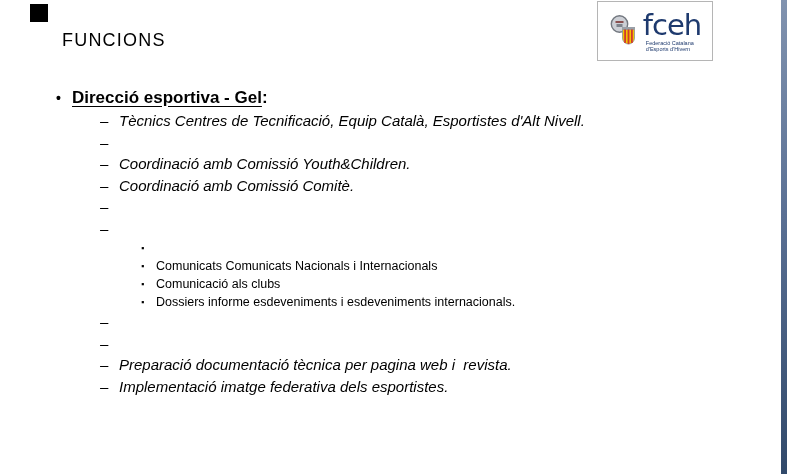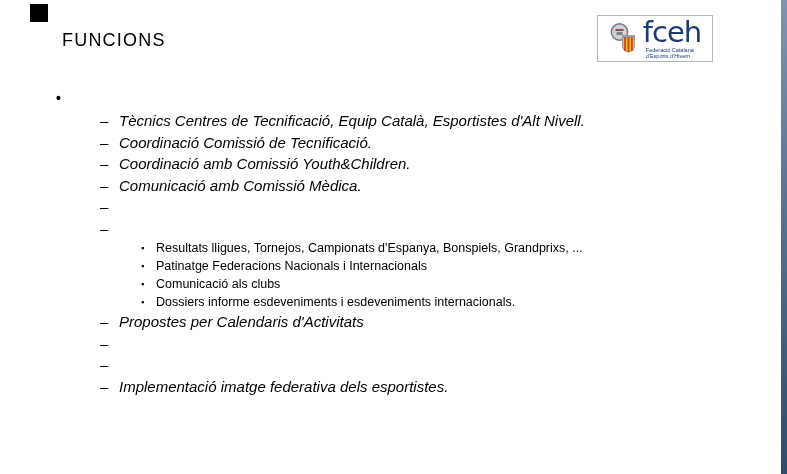--- a/index.html
+++ b/index.html
@@ -20,22 +20,22 @@
     width:6px;height:474px;
     background:linear-gradient(to bottom,#8193af 0%,#5a7094 45%,#31496a 100%);
   }
   .page-title{
     position:absolute;left:62px;top:30px;
     font-size:18px;letter-spacing:1.2px;
     color:#000;
   }
   
   .logo-box{
-    position:absolute;left:597px;top:15px;
-    width:116px;height:47px;
+    position:absolute;left:597px;top:1px;
+    width:116px;height:60px;
     background:#fff;border:1px solid #b5b5b5;
     display:flex;align-items:center;justify-content:center;
     box-sizing:border-box;
   }
   .logo-inner{display:flex;align-items:center;}
   .logo-emblem{width:32px;height:38px;margin-right:2px;flex:none;}
   .logo-textcol{display:flex;flex-direction:column;line-height:1;}
   .logo-acronym{
     font-family:"DejaVu Sans", sans-serif;
     font-size:29px;line-height:28px;
@@ -88,71 +88,70 @@
           <div>d'Esports d'Hivern</div>
         </div>
       </div>
     </div>
   </div>
 
   <div class="content">
 
     <div class="row l1">
       <span class="marker">•</span>
+      <span class="txt"><span class="label">Direcció esportiva - Gel</span><span>:</span></span>
     </div>
 
     <div class="row l2">
       <span class="marker">–</span>
       <span class="txt">Tècnics Centres de Tecnificació, Equip Català, Esportistes d'Alt Nivell.</span>
     </div>
     <div class="row l2">
       <span class="marker">–</span>
-      <span class="txt">Coordinació Comissió de Tecnificació.</span>
     </div>
     <div class="row l2">
       <span class="marker">–</span>
       <span class="txt">Coordinació amb Comissió Youth&amp;Children.</span>
     </div>
     <div class="row l2">
       <span class="marker">–</span>
-      <span class="txt">Comunicació amb Comissió Mèdica.</span>
+      <span class="txt">Coordinació amb Comissió Comitè.</span>
     </div>
     <div class="row l2">
       <span class="marker">–</span>
     </div>
     <div class="row l2">
       <span class="marker">–</span>
     </div>
 
     <div class="row l3">
       <span class="marker">▪</span>
-      <span class="txt">Resultats lligues, Tornejos, Campionats d'Espanya, Bonspiels, Grandprixs, ...</span>
     </div>
     <div class="row l3">
       <span class="marker">▪</span>
-      <span class="txt">Patinatge Federacions Nacionals i Internacionals</span>
+      <span class="txt">Comunicats Comunicats Nacionals i Internacionals</span>
     </div>
     <div class="row l3">
       <span class="marker">▪</span>
       <span class="txt">Comunicació als clubs</span>
     </div>
     <div class="row l3">
       <span class="marker">▪</span>
       <span class="txt">Dossiers informe esdeveniments i esdeveniments internacionals.</span>
     </div>
 
     <div class="row l2">
       <span class="marker">–</span>
-      <span class="txt">Propostes per Calendaris d'Activitats</span>
     </div>
     <div class="row l2">
       <span class="marker">–</span>
     </div>
     <div class="row l2">
       <span class="marker">–</span>
+      <span class="txt">Preparació documentació tècnica per pagina web i  revista.</span>
     </div>
     <div class="row l2">
       <span class="marker">–</span>
       <span class="txt">Implementació imatge federativa dels esportistes.</span>
     </div>
 
   </div>
 </div>
 
 </body></html>

